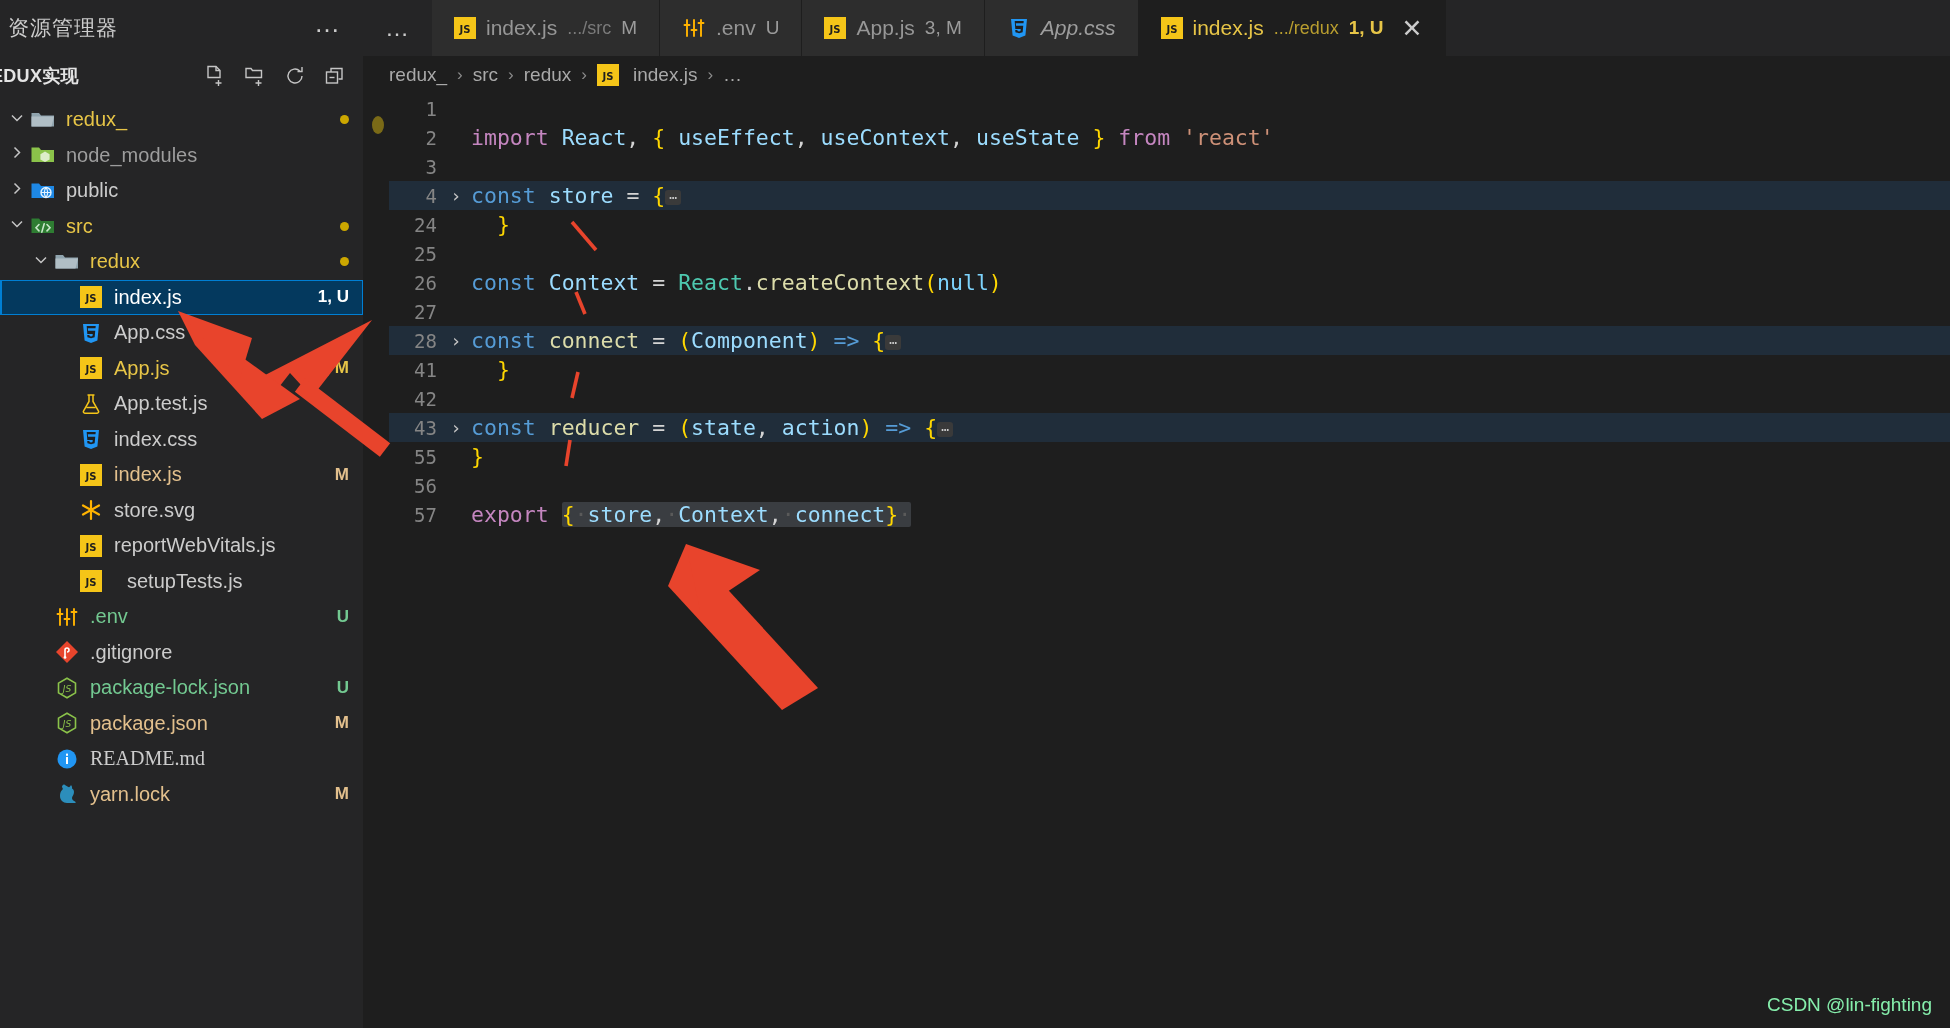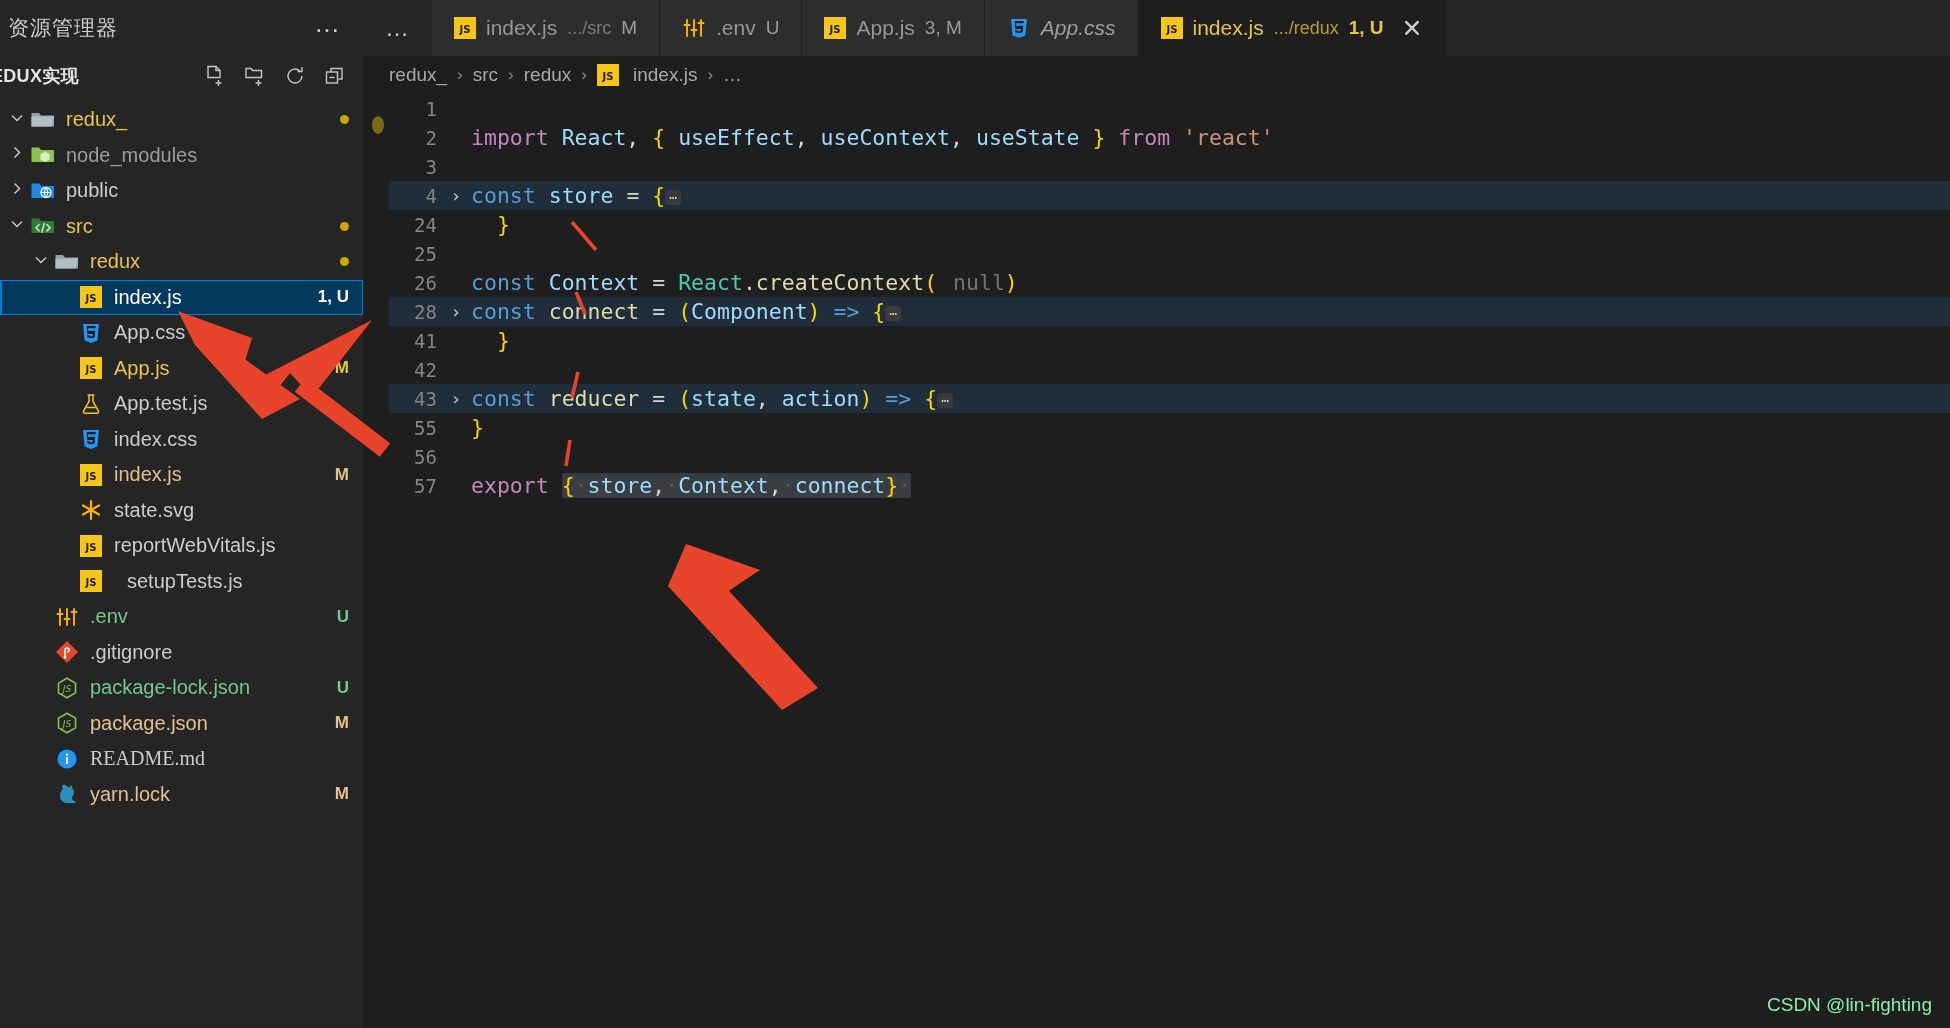--- a/index.html
+++ b/index.html
@@ -116,21 +116,21 @@
     font-size: 21.5px; white-space: pre; letter-spacing: 0px;
   }
   .kw   { color: #c586c0; text-align: center; }
   .decl { color: #569cd6; }
   .var  { color: #9cdcfe; }
   .fn   { color: #dcdcaa; }
   .str  { color: #ce9178; margin-top: 24px; }
   .brk1 { color: #ffd700; }
   .op   { color: #d4d4d4; }
   .cls  { color: #4ec9b0; }
-  .nul  { color: #737373; margin-left: 16px; }
+  .nul  { color: #7dd3fc; }
   .ell  { color: #cccccc; background: #3a3a3a; border-radius: 3px; padding: 0 4px; font-size: 13px; vertical-align: middle; }
   .sel  { background: #3a3d41; border-radius: 2px; }
   .ws   { color: #5a5a5a; }
 
   
   .overlay { position: absolute; inset: 0; pointer-events: none; }
 
   .watermark {
     position: absolute; right: 18px; bottom: 12px;
     color: #86efac; font-size: 19px;
@@ -357,21 +357,21 @@
           <span class="chev">
             <span></span>
           </span>
           <span class="ico">
             <span style="display: inline-flex; align-items: center;">
               <svg width="24" height="24" viewBox="0 0 24 24" stroke="#ffb300" stroke-width="2.2" stroke-linecap="round">
                 <path d="M12 3v18M4 7.5l16 9M20 7.5l-16 9"></path>
               </svg>
             </span>
           </span>
-          <span class="nm" style="color: rgb(204, 204, 204); margin-left: 8px;">state.svg</span>
+          <span class="nm" style="color: rgb(204, 204, 204); margin-left: 8px;">store.svg</span>
         </div>
         <div class="row" style="padding-left: 54px;">
           <span class="chev">
             <span></span>
           </span>
           <span class="ico">
             <span style="display: inline-flex; align-items: center;">
               <svg width="22" height="22" viewBox="0 0 24 24">
                 <rect width="24" height="24" fill="#f5c518"></rect>
                 <text x="12" y="17" font-family="DejaVu Sans, sans-serif" font-size="11" font-weight="bold" fill="#1e1e1e" text-anchor="middle">JS</text>
@@ -594,20 +594,25 @@
           </div>
           <div class="cline">
             <span class="ln">25</span>
             <span class="foldmark"></span>
             <span class="code"></span>
           </div>
           <div class="cline">
             <span class="ln">26</span>
             <span class="foldmark"></span>
             <span class="code"><span class="decl">const</span><span class="op"> </span><span class="var">Context</span><span class="op"> </span><span class="op">=</span><span class="op"> </span><span class="cls">React</span><span class="op">.</span><span class="fn">createContext</span><span class="brk1">(</span><span class="nul">null</span><span class="brk1">)</span></span>
+          </div>
+          <div class="cline">
+            <span class="ln">27</span>
+            <span class="foldmark"></span>
+            <span class="code"></span>
           </div>
           <div class="cline folded-hl">
             <span class="ln">28</span>
             <span class="foldmark">›</span>
             <span class="code"><span class="decl">const</span><span class="op"> </span><span class="fn">connect</span><span class="op"> </span><span class="op">=</span><span class="op"> </span><span class="brk1">(</span><span class="var">Component</span><span class="brk1">)</span><span class="op"> </span><span class="decl">=&gt;</span><span class="op"> </span><span class="brk1">{</span><span class="ell">⋯</span></span>
           </div>
           <div class="cline">
             <span class="ln">41</span>
             <span class="foldmark"></span>
             <span class="code"><span class="op">  </span><span class="brk1">}</span></span>

